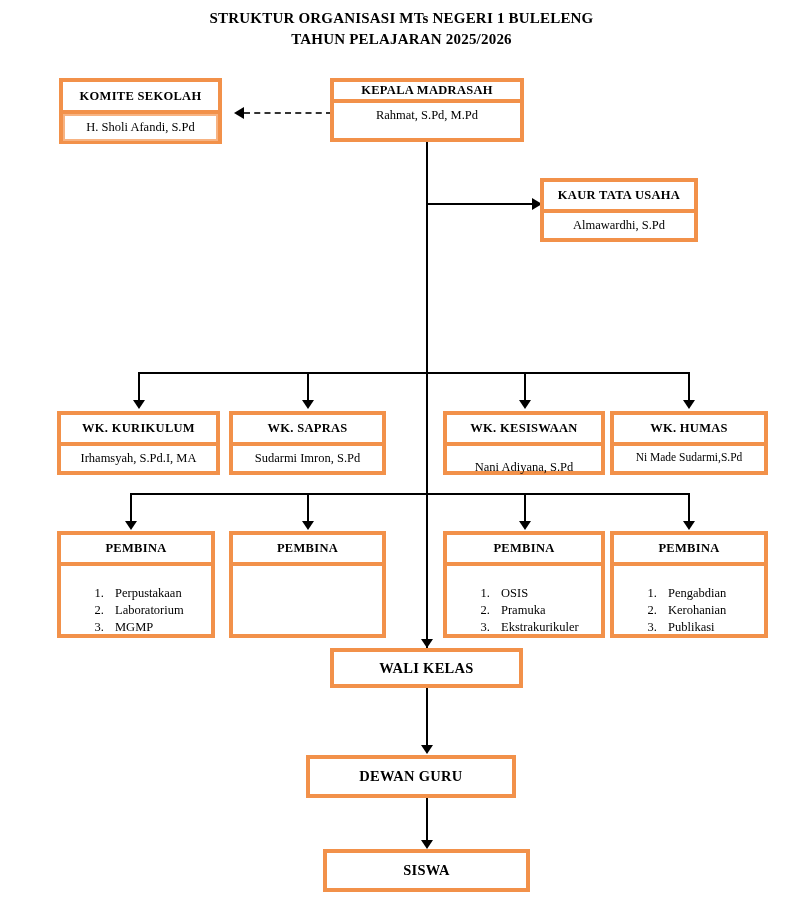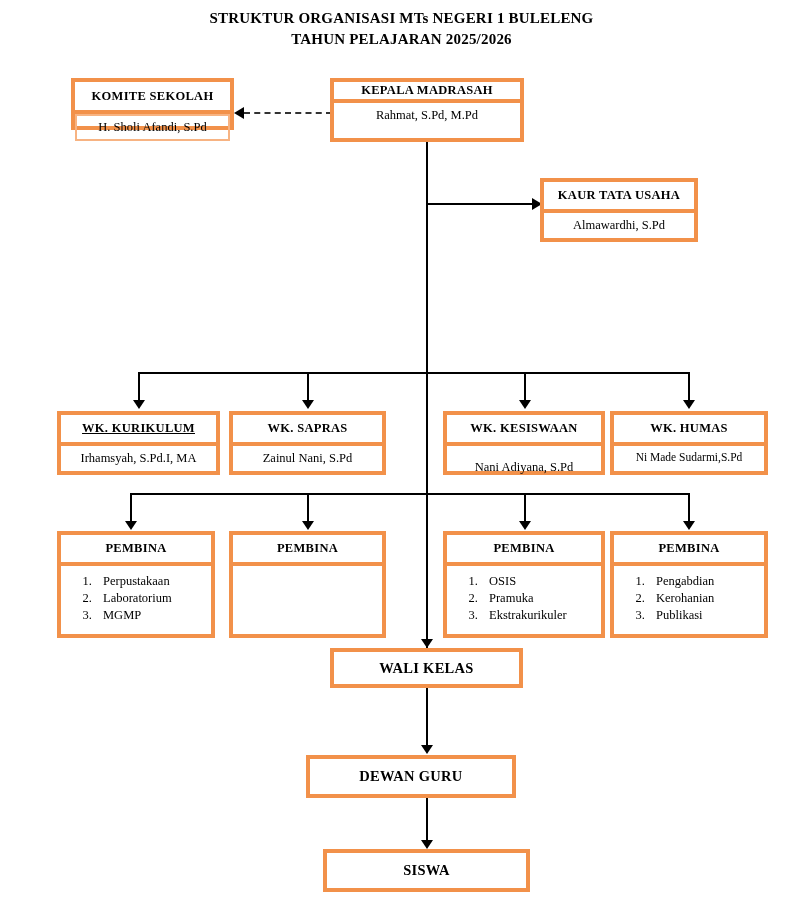--- a/index.html
+++ b/index.html
@@ -59,21 +59,21 @@
   }
   
   .innerline{
     box-sizing:border-box;
     border:2px solid #F7B382;
     height:100%;
     display:flex;align-items:center;justify-content:center;
   }
 
   ol.plist{
-    margin:0;
+    margin:12px;
     padding:0 18px 0 34px;
     list-style:decimal;
   }
   ol.plist li{
     font-size:12.5px;
     line-height:17px;
     color:#000;
     padding-left:8px;
   }
 
@@ -143,21 +143,21 @@
   <div class="arrow-d" style="left:683px;top:521px;"></div>
 
   <div class="arrow-d" style="left:421px;top:639px;"></div>
 
   <div class="ln vl" style="left:426px;top:688px;height:62px;"></div>
   <div class="arrow-d" style="left:421px;top:745px;"></div>
 
   <div class="ln vl" style="left:426px;top:798px;height:47px;"></div>
   <div class="arrow-d" style="left:421px;top:840px;"></div>
 
-  <div class="box" style="left:71px;top:78px;width:163px;height:52px;">
+  <div class="box" style="left:59px;top:78px;width:163px;height:66px;">
     <div class="hdr" style="height:28px;">KOMITE SEKOLAH</div>
     <div class="sep"></div>
     <div class="body" style="height:27px;">
       <div class="innerline" style="width:100%;">
         <span>H. Sholi Afandi, S.Pd</span>
       </div>
     </div>
   </div>
 
   <div class="box" style="left:330px;top:78px;width:194px;height:64px;">
@@ -166,29 +166,29 @@
     <div class="body" style="height:25px;">Rahmat, S.Pd, M.Pd</div>
   </div>
 
   <div class="box" style="left:540px;top:178px;width:158px;height:64px;">
     <div class="hdr" style="height:27px;">KAUR TATA USAHA</div>
     <div class="sep"></div>
     <div class="body" style="height:25px;">Almawardhi, S.Pd</div>
   </div>
 
   <div class="box" style="left:57px;top:411px;width:163px;height:64px;">
-    <div class="hdr" style="height:27px;text-decoration:underline;">WK. KURIKULUM</div>
+    <div class="hdr" style="height:27px;">WK. KURIKULUM</div>
     <div class="sep"></div>
     <div class="body" style="height:25px;">Irhamsyah, S.Pd.I, MA</div>
   </div>
 
   <div class="box" style="left:229px;top:411px;width:157px;height:64px;">
     <div class="hdr" style="height:27px;">WK. SAPRAS</div>
     <div class="sep"></div>
-    <div class="body" style="height:25px;">Zainul Nani, S.Pd</div>
+    <div class="body" style="height:25px;">Sudarmi Imron, S.Pd</div>
   </div>
 
   <div class="box" style="left:443px;top:411px;width:162px;height:64px;">
     <div class="hdr" style="height:27px;">WK. KESISWAAN</div>
     <div class="sep"></div>
     <div class="body" style="height:42px;">Nani Adiyana, S.Pd</div>
   </div>
 
   <div class="box" style="left:610px;top:411px;width:158px;height:64px;">
     <div class="hdr" style="height:27px;">WK. HUMAS</div>

